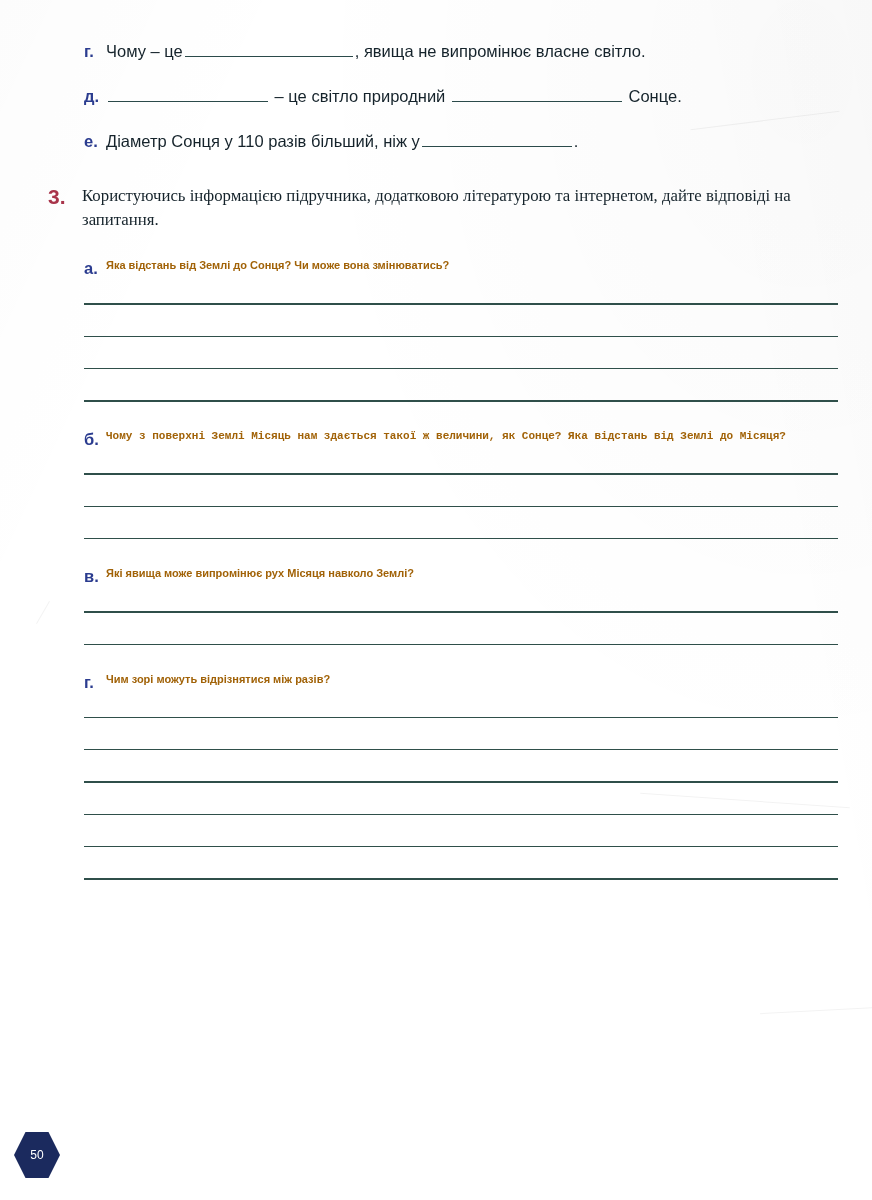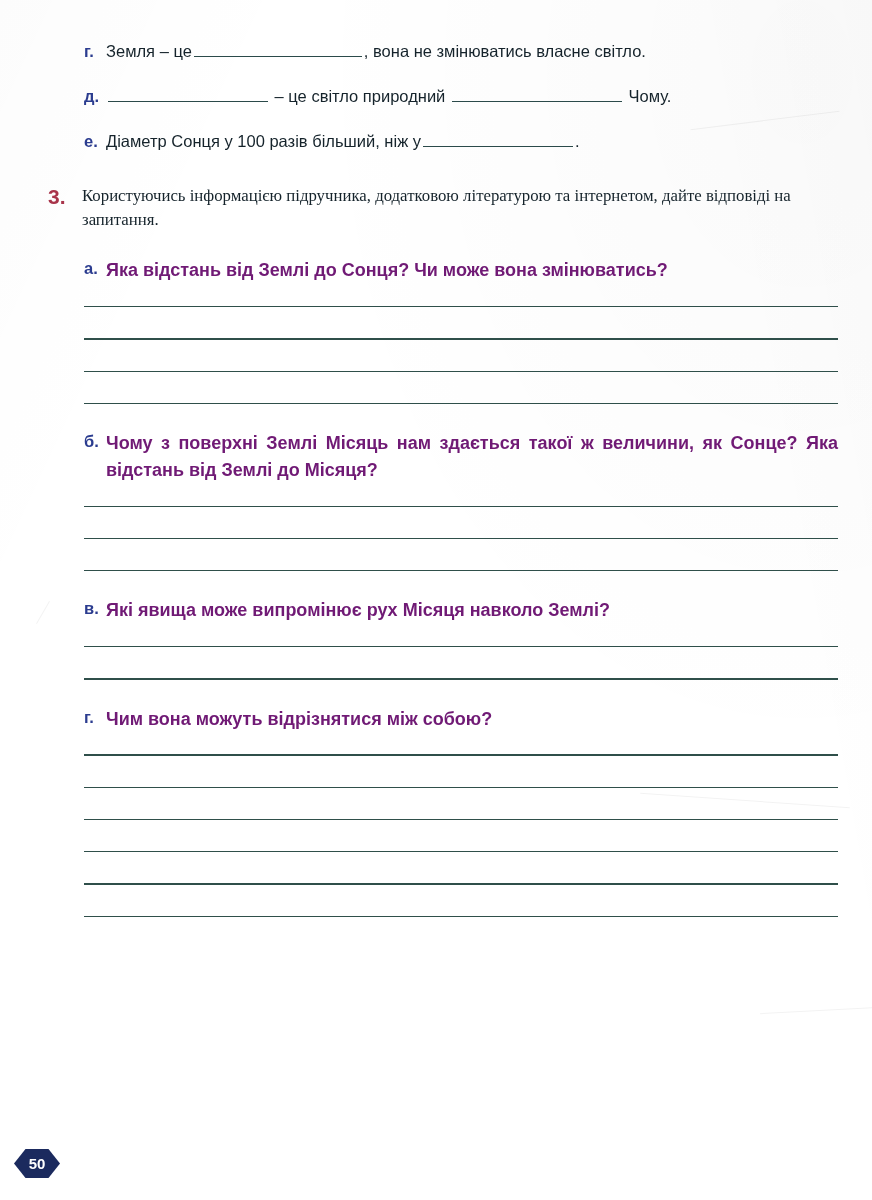--- a/index.html
+++ b/index.html
@@ -112,28 +112,29 @@
   }
   .q-marker {
     font-weight: bold;
     color: #2b3c8f;
     font-size: 16.5px;
     flex: 0 0 auto;
     width: 22px;
     line-height: 1.45;
   }
   .q-text {
-    font-size: 18px;
+    font-size: 11px;
     line-height: 1.48;
-    color: #701a75;
+    color: #a16207;
     font-weight: 600;
   }
   .q-text.justify {
     text-align: justify;
     width: 750px;
+    font-family: Liberation Mono, monospace;
   }
 
   
   .lines {
     padding-left: 36px;
     margin-top: 14px;
   }
   .rule {
     height: 1.3px;
     background: #2f4f4a;
@@ -146,25 +147,25 @@
   .lines.gap-b  { margin-top: 22px; }
   .lines.gap-c  { margin-top: 22px; }
   .lines.gap-d  { margin-top: 22px; }
 
   
   .page-badge {
     position: absolute;
     left: 14px;
     bottom: 22px;
     width: 46px;
-    height: 29px;
+    height: 46px;
     background: #1b2a5e;
     color: #ffffff;
-    font-size: 15px;
-    font-weight: bold;
+    font-size: 12px;
+    font-weight: normal;
     display: flex;
     align-items: center;
     justify-content: center;
     clip-path: polygon(25% 0%, 75% 0%, 100% 50%, 75% 100%, 25% 100%, 0% 50%);
   }
 </style>
 </head>
 <body>
 
 <div class="paper-noise"></div>
@@ -172,35 +173,35 @@
 <div class="scratch s2"></div>
 <div class="scratch s3"></div>
 <div class="scratch s4"></div>
 
 <div class="page">
   <div class="content">
 
     <div class="subitem">
       <span class="sub-marker">г.</span>
       <span class="sub-text">
-        <span>Земля – це</span><span class="blank w1"></span><span>, вона не змінюватись власне світло.</span>
+        <span>Чому – це</span><span class="blank w1"></span><span>, явища не випромінює власне світло.</span>
       </span>
     </div>
 
     <div class="subitem">
       <span class="sub-marker">д.</span>
       <span class="sub-text">
-        <span class="blank w2"></span> <span>– це світло природний</span> <span class="blank w3"></span> <span>Чому.</span>
+        <span class="blank w2"></span> <span>– це світло природний</span> <span class="blank w3"></span> <span>Сонце.</span>
       </span>
     </div>
 
     <div class="subitem">
       <span class="sub-marker">е.</span>
       <span class="sub-text">
-        <span>Діаметр Сонця у 100 разів більший, ніж у</span><span class="blank w4"></span><span>.</span>
+        <span>Діаметр Сонця у 110 разів більший, ніж у</span><span class="blank w4"></span><span>.</span>
       </span>
     </div>
 
     <div class="task">
       <div class="task-number">3.</div>
       <div class="task-body">
         <div class="task-text">Користуючись інформацією підручника, додатковою літературою та інтернетом, дайте відповіді на запитання.</div>
       </div>
     </div>
 
@@ -229,21 +230,21 @@
       <span class="q-marker">в.</span>
       <span class="q-text">Які явища може випромінює рух Місяця навколо Землі?</span>
     </div>
     <div class="lines gap-c">
       <div class="rule"></div>
       <div class="rule"></div>
     </div>
 
     <div class="question">
       <span class="q-marker">г.</span>
-      <span class="q-text">Чим вона можуть відрізнятися між собою?</span>
+      <span class="q-text">Чим зорі можуть відрізнятися між разів?</span>
     </div>
     <div class="lines gap-d">
       <div class="rule"></div>
       <div class="rule"></div>
       <div class="rule"></div>
       <div class="rule"></div>
       <div class="rule"></div>
       <div class="rule"></div>
     </div>
 

